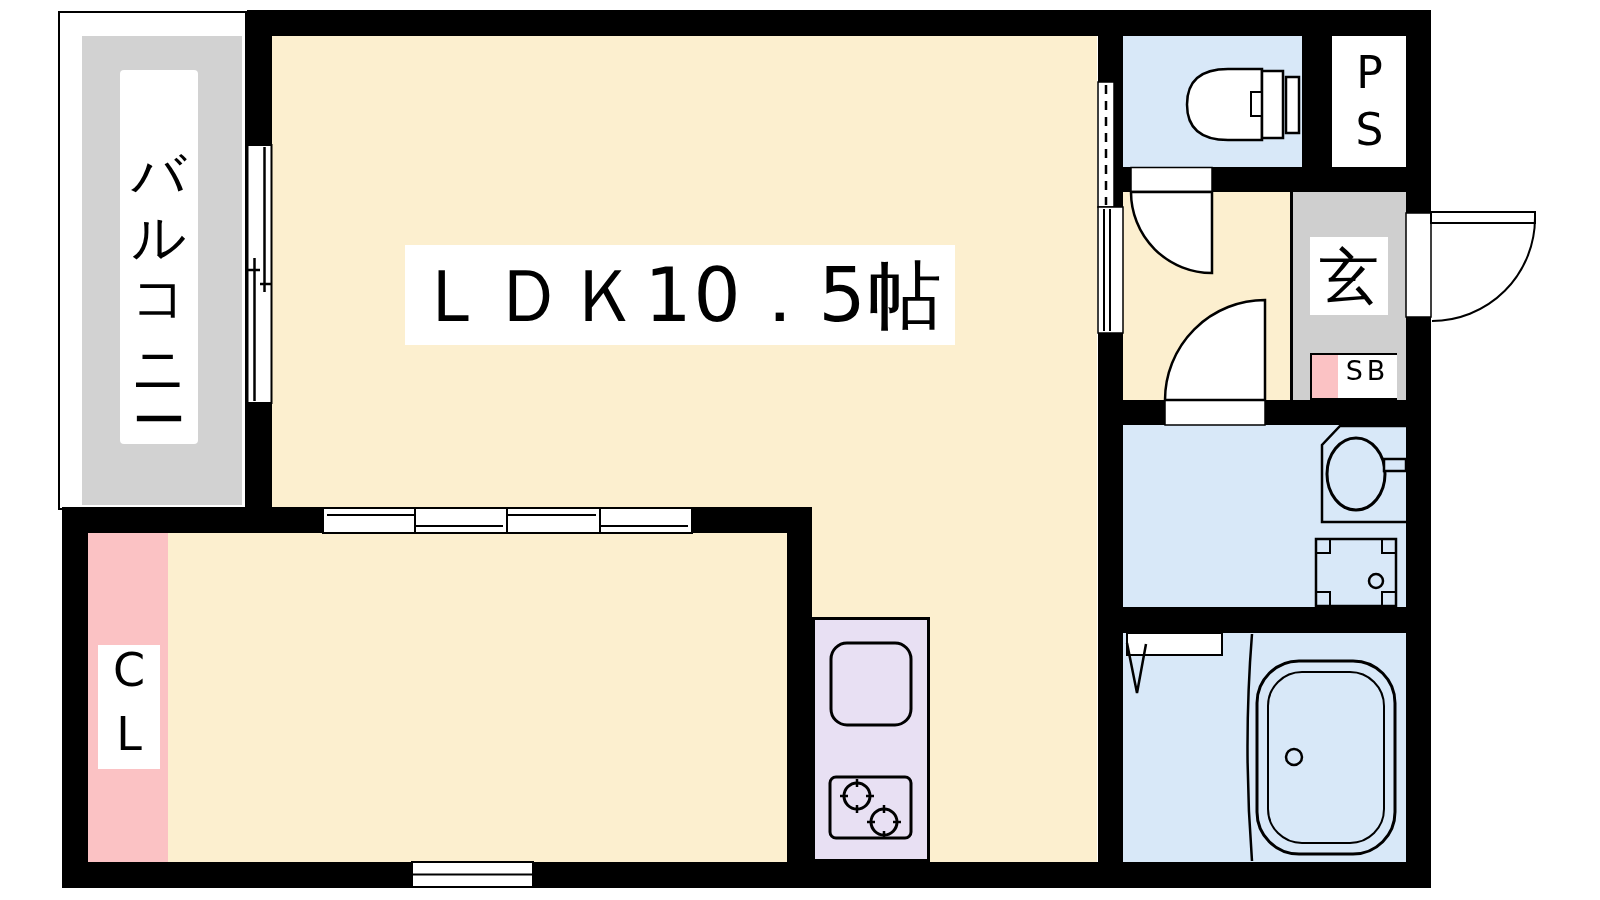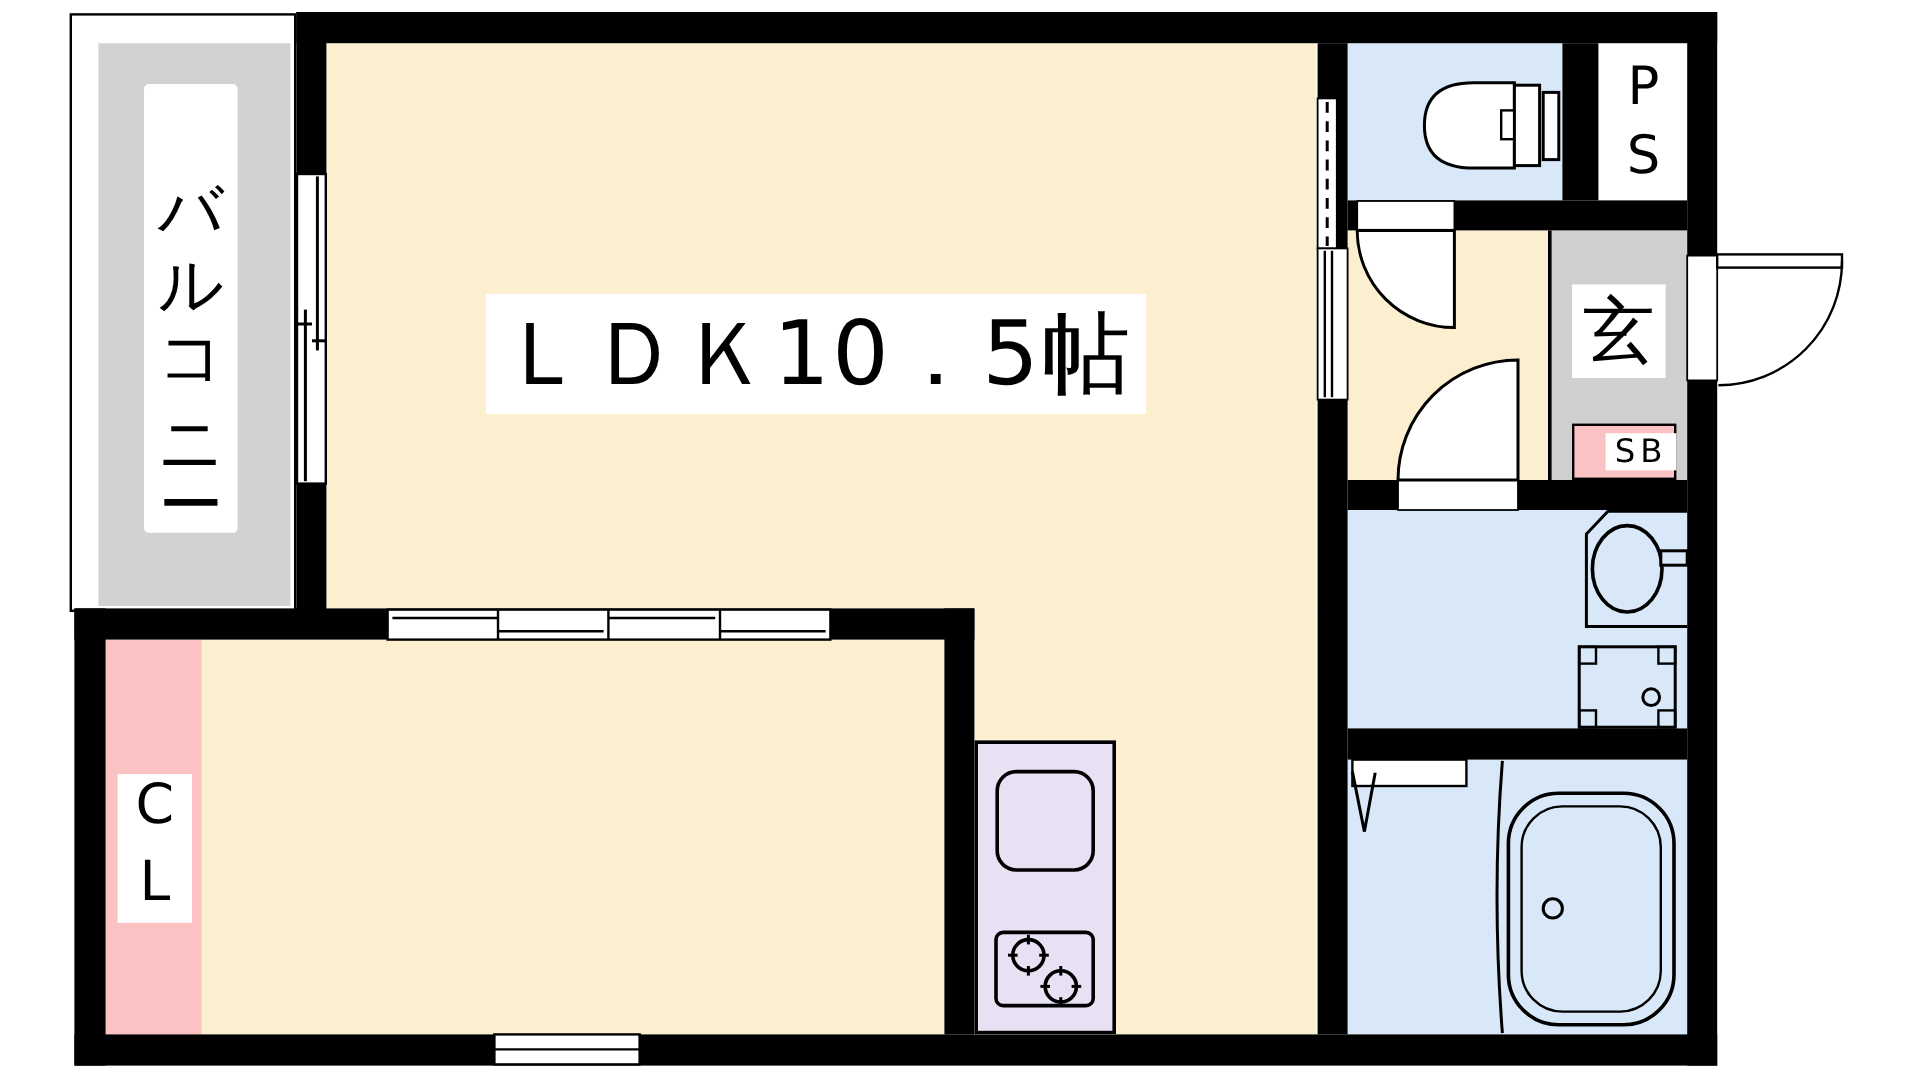--- a/index.html
+++ b/index.html
@@ -18,21 +18,21 @@
   .labelbox{z-index:4;background:#fff;display:flex;align-items:center;justify-content:center;
             color:#000;font-weight:500;line-height:1;}
   .vtext{writing-mode:vertical-rl;text-orientation:upright;}
   .lbl-balcony{font-size:54px;letter-spacing:8px;border-radius:4px;}
   .lbl-ldk{font-size:74px;letter-spacing:2px;white-space:nowrap;}
   .lbl-yo{font-size:70px;letter-spacing:1px;white-space:nowrap;}
   .lbl-cl{font-size:46px;letter-spacing:10px;}
   .lbl-gen{font-size:60px;}
   .lbl-ps{font-size:44px;letter-spacing:6px;background:transparent;}
   .sb-outer{background:var(--closet-pink,#FBC2C4);border:2.5px solid #000;z-index:4;
-            display:flex;align-items:center;justify-content:center;padding-left:28px;}
+            display:flex;justify-content:center;padding-left:28px;}
   .sb-inner{background:#fff;font-size:27px;letter-spacing:4px;font-weight:500;
             padding:1px 8px;line-height:1.1;}
 </style>
 </head>
 <body>
 
 <div id="plan" style="--room-floor: #FCEFCF; --wet-area: #D8E8F8; --kitchen-unit: #E8E0F3; --closet-pink: #FBC2C4; --balcony-gray: #D2D2D2; --entrance-gray: #CFCFCF; --wall: #000000; --background: #FFFFFF;">
 
   <div class="abs room" style="left:58px;top:11px;width:189px;height:499px;background:#fff;border:2px solid #000;"></div>
   <div class="abs room gray-balcony" style="left:82px;top:36px;width:160px;height:469px;"></div>

